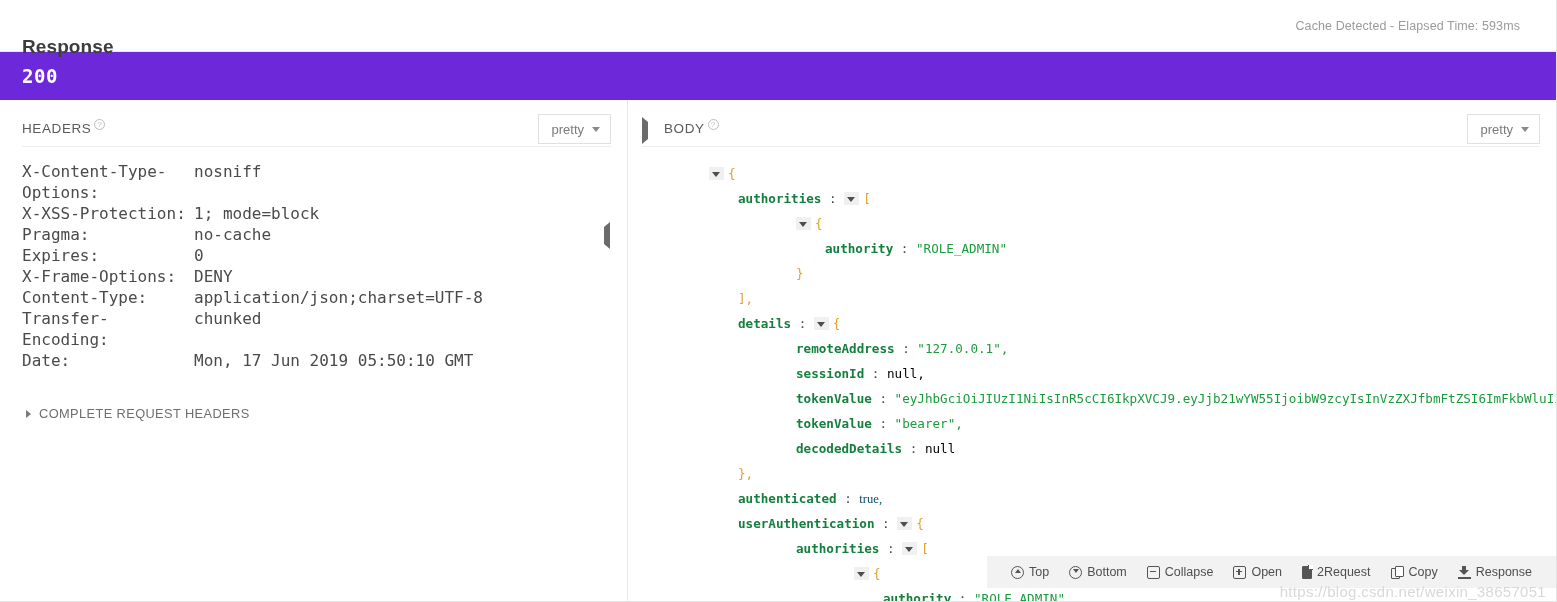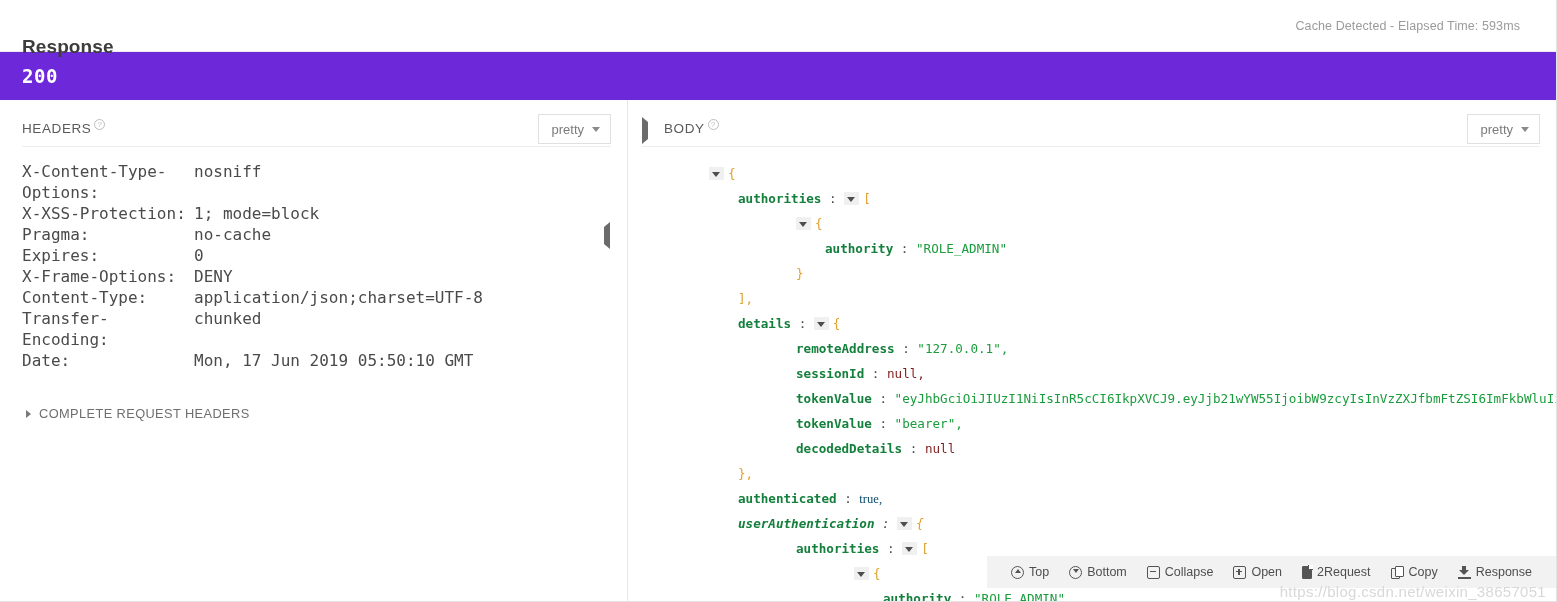--- a/index.html
+++ b/index.html
@@ -199,21 +199,21 @@
     font-size: 12.6px;
     line-height: 25px;
     color: #2e2e2e;
     white-space: nowrap;
     overflow: hidden;
     height: 456px;
   }
   .jline { height: 25px; white-space: nowrap; }
   .jkey { color: #15803d; font-weight: bold; }
   .jstr { color: #1a9c3c; }
-  .jnull { color: #7f1d1d; }
+  .jnull { color: #000000; }
   .jbool { color: #0c4a6e; font-family: Liberation Serif, serif; }
   .jbrace { color: #e0a02a; }
   .jpunct { color: #4a4a4a; }
   .toggle {
     display: inline-block;
     width: 15px; height: 13px;
     background: #f0f0f0;
     position: relative;
     vertical-align: middle;
     margin: 0 4px 2px 0;
@@ -447,21 +447,21 @@
           <div class="jline" style="padding-left: 168px;"><span class="jbrace">}</span></div>
           <div class="jline" style="padding-left: 110px;"><span class="jbrace">],</span></div>
           <div class="jline" style="padding-left: 110px;"><span class="jkey">details</span><span class="jpunct"> : </span><span class="toggle"></span><span class="jbrace">{</span></div>
           <div class="jline" style="padding-left: 168px;"><span class="jkey">remoteAddress</span><span class="jpunct"> :  </span><span class="jstr">"127.0.0.1",</span></div>
           <div class="jline" style="padding-left: 168px;"><span class="jkey">sessionId</span><span class="jpunct"> :  </span><span class="jnull">null,</span></div>
           <div class="jline" style="padding-left: 168px;"><span class="jkey">tokenValue</span><span class="jpunct"> :  </span><span class="jstr">"eyJhbGciOiJIUzI1NiIsInR5cCI6IkpXVCJ9.eyJjb21wYW55IjoibW9zcyIsInVzZXJfbmFtZSI6ImFkbWluIiw</span></div>
           <div class="jline" style="padding-left: 168px;"><span class="jkey">tokenValue</span><span class="jpunct"> :  </span><span class="jstr">"bearer",</span></div>
           <div class="jline" style="padding-left: 168px;"><span class="jkey">decodedDetails</span><span class="jpunct"> :  </span><span class="jnull">null</span></div>
           <div class="jline" style="padding-left: 110px;"><span class="jbrace">},</span></div>
           <div class="jline" style="padding-left: 110px;"><span class="jkey">authenticated</span><span class="jpunct"> :  </span><span class="jbool">true,</span></div>
-          <div class="jline" style="padding-left: 110px; font-style: italic;"><span class="jkey">userAuthentication</span><span class="jpunct"> : </span><span class="toggle"></span><span class="jbrace">{</span></div>
+          <div class="jline" style="padding-left: 110px;"><span class="jkey">userAuthentication</span><span class="jpunct"> : </span><span class="toggle"></span><span class="jbrace">{</span></div>
           <div class="jline" style="padding-left: 168px;"><span class="jkey">authorities</span><span class="jpunct"> : </span><span class="toggle"></span><span class="jbrace">[</span></div>
           <div class="jline" style="padding-left: 226px;"><span class="toggle"></span><span class="jbrace">{</span></div>
           <div class="jline" style="padding-left: 255px;"><span class="jkey">authority</span><span class="jpunct"> :  </span><span class="jstr">"ROLE_ADMIN"</span></div>
         </div>
 
       <div class="toolbar">
           <div class="tb-item">
             <span class="ic ic-circ ic-up"></span>
             <span>Top</span>
           </div>

